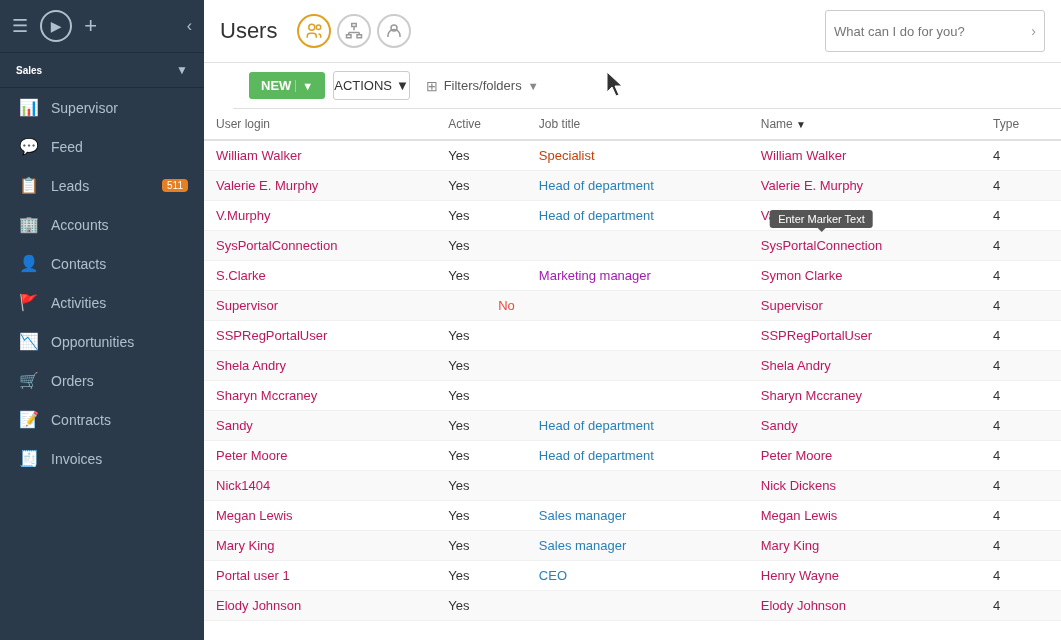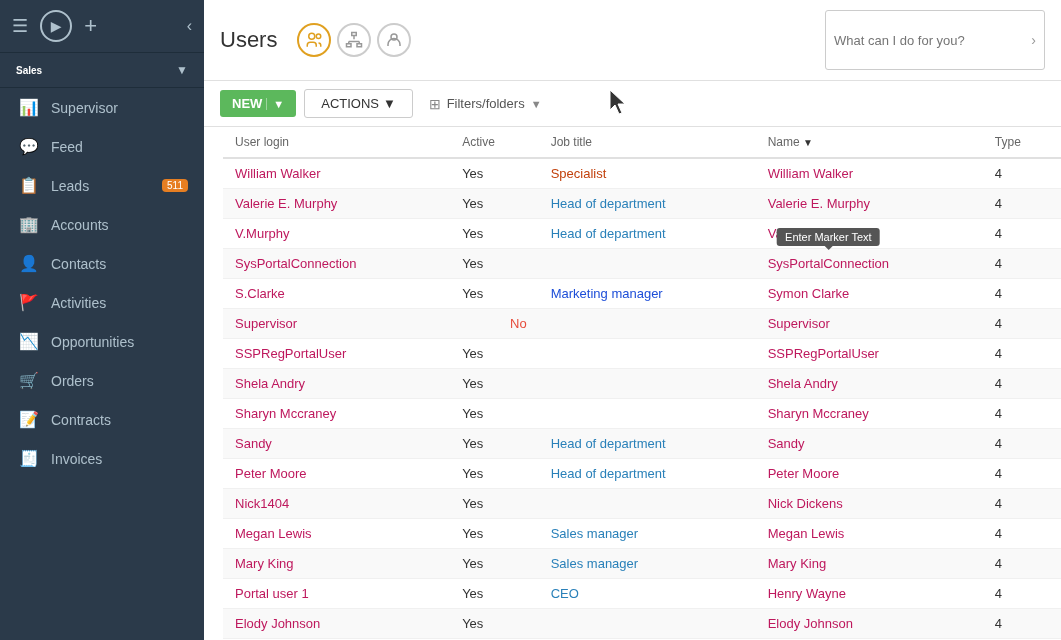--- a/index.html
+++ b/index.html
@@ -118,40 +118,41 @@
     .topbar-icon-btn.inactive {
       border-color: #ccc;
       color: #999;
     }
     .topbar-search {
       margin-left: auto;
       display: flex;
       align-items: center;
       border: 1px solid #ccc;
       border-radius: 3px;
-      padding: 21px 8px;
+      padding: 12px 8px;
       gap: 6px;
       width: 220px;
     }
     .topbar-search input {
       border: none;
       outline: none;
       font-size: 13px;
       color: #999;
       width: 100%;
     }
     .topbar-search-arrow { color: #999; font-size: 14px; }
 
     
     .toolbar {
       display: flex;
       align-items: center;
       padding: 8px 16px;
       gap: 8px;
       border-bottom: 1px solid #e0e0e0;
+      margin-left: 29px;
     }
     .btn-new {
       background: #5cb85c;
       color: #fff;
       border: none;
       padding: 6px 12px;
       border-radius: 3px;
       cursor: pointer;
       font-size: 13px;
       font-weight: bold;
@@ -159,42 +160,41 @@
     }
     .btn-new-arrow {
       border-left: 1px solid rgba(255,255,255,0.4);
       padding-left: 6px;
       font-size: 11px;
     }
     .btn-actions {
       background: #fff;
       color: #333;
       border: 1px solid #ccc;
-      padding: 6px 16px;
+      padding: 6px 0;
       border-radius: 3px;
       cursor: pointer;
       font-size: 13px;
       display: flex; align-items: center; gap: 4px;
     }
     .filters-btn {
       display: flex;
       align-items: center;
       gap: 6px;
       color: #555;
       cursor: pointer;
       margin-left: 8px;
       font-size: 13px;
     }
     .filters-icon { font-size: 14px; color: #888; }
 
     
     .table-container {
       flex: 1;
       overflow-y: auto;
-      padding-left: 19px;
     }
     table {
       width: 100%;
       border-collapse: collapse;
     }
     thead th {
       padding: 8px 12px;
       text-align: left;
       font-size: 12px;
       color: #666;
@@ -410,21 +410,21 @@
         <div class="tooltip-wrapper">
           <div class="tooltip-box">Enter Marker Text</div>
           <a href="#">SysPortalConnection</a>
         </div>
       </td>
       <td>4</td>
     </tr>
           <tr>
       <td><a href="#">S.Clarke</a></td>
       <td class="active-yes">Yes</td>
-      <td style="color:#1d4ed8">Marketing manager</td>
+      <td style="color:#a21caf">Marketing manager</td>
       <td><a href="#">Symon Clarke</a></td>
       <td>4</td>
     </tr>
           <tr>
       <td><a href="#">Supervisor</a></td>
       <td class="active-no">No</td>
       <td style="color:#333"></td>
       <td><a href="#">Supervisor</a></td>
       <td>4</td>
     </tr>

